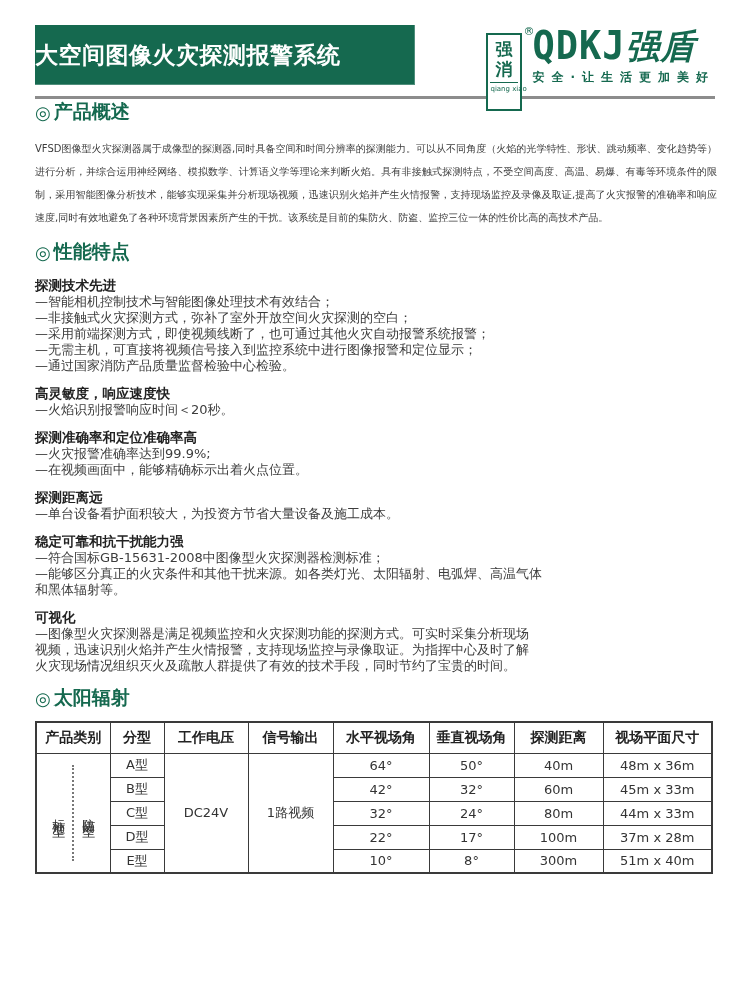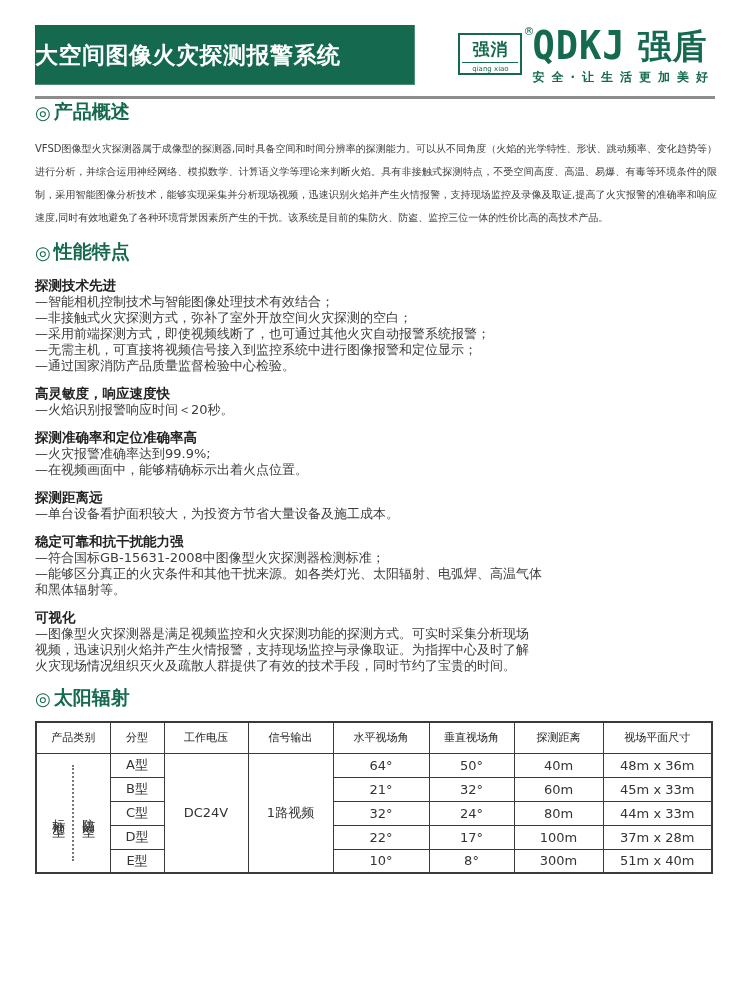--- a/index.html
+++ b/index.html
@@ -16,33 +16,33 @@
   .title-bar {
     width:380px; height:60px; background:#15694f;
     display:flex; align-items:center; 
     box-shadow: inset -1px -1px 0 rgba(255,255,255,.25);
   }
   .title-bar h1 { margin:0; color:#ffffff; font-size:23px; font-weight:bold; letter-spacing:0.5px; }
 
   .brand { display:flex; align-items:flex-start; gap:10px; margin-top:2px; }
   .seal-wrap { position:relative; margin-top:6px; }
   .seal {
-    width:64px; border:2px solid #15694f; padding:4px 2px 0; text-align:center; background:#fff;
+    width:36px; border:2px solid #15694f; padding:4px 2px 16px; text-align:center; background:#fff;
   }
   .seal .cn { color:#15694f; font-size:17px; font-weight:bold; letter-spacing:1px; line-height:20px; }
   .seal .py { color:#15694f; font-size:7px; border-top:1px solid #15694f; margin-top:3px; padding-top:2px; white-space:nowrap; }
   .reg { position:absolute; top:-8px; right:-12px; font-size:11px; color:#15694f; }
 
   .brand-right { display:flex; flex-direction:column; }
-  .brand-line { display:flex; align-items:baseline;gap:12px; }
+  .brand-line { display:flex; align-items:baseline; }
   .brand-latin {
     color:#15694f; font-weight:bold; font-size:37px; line-height:38px;
     letter-spacing:1px; transform:scaleY(1.05); font-family:"DejaVu Sans Mono","Liberation Mono",monospace;
   }
-  .brand-cn { color:#15694f; font-weight:bold; font-size:34px; line-height:38px; letter-spacing:1px; }
+  .brand-cn { color:#15694f; font-weight:bold; font-size:34px; line-height:38px; letter-spacing:1px;font-style:italic; }
   .tagline { color:#15694f; font-weight:bold; font-size:12px; letter-spacing:7px; margin-top:4px; white-space:nowrap; }
 
   .top-divider { height:3px; background:#8c8c8c; margin:8px 0 0 0; }
 
   
   h2.section { color:#15694f; font-size:19px; font-weight:bold; margin:0; display:flex; align-items:center; gap:3px; }
   h2.section .marker { font-size:18px; font-weight:normal; }
   .sec-overview { margin-top:20px; }
   .sec-features { margin-top:42px; }
   .sec-specs { margin-top:16px; }
@@ -58,21 +58,21 @@
   .feature-group { margin-bottom:11px; }
   .feature-group h3 { margin:0; font-size:13.5px; line-height:17px; color:#222; font-weight:bold; }
   .feature-group ul { margin:0; padding:0; list-style:none; }
   .feature-group li { font-size:13px; line-height:16px; color:#3c3c3c; }
   li.w516 { max-width:516px; }
   li.w503 { max-width:503px; }
 
   
   table.specs { border-collapse:collapse; width:676px; margin-top:10px; border:2px solid #3a3a3a; table-layout:fixed; }
   table.specs th, table.specs td { border:1px solid #3a3a3a; text-align:center; padding:0; }
-  table.specs th { height:31px; font-size:11px; font-weight:normal; color:#222; }
+  table.specs th { height:31px; font-size:14px; font-weight:bold; color:#222; }
   table.specs td { height:24px; font-size:13px; color:#333; }
   .col-cat{width:74px;} .col-model{width:54px;} .col-volt{width:84px;} .col-sig{width:85px;}
   .col-hfov{width:96px;} .col-vfov{width:85px;} .col-dist{width:89px;} .col-plane{width:109px;}
 
   .cat-inner { display:flex; justify-content:center; align-items:center; height:100%; }
   .vtext { writing-mode:vertical-rl; text-orientation:upright; font-size:13px; letter-spacing:3px; color:#333; }
   .cat-dots { border-left:2px dotted #777; height:96px; margin:0 5px; width:0; }
 </style>
 </head>
 <body>
@@ -202,21 +202,21 @@
       <td>A型</td>
       <td rowspan="5">DC24V</td>
       <td rowspan="5">1路视频</td>
       <td>64°</td>
       <td>50°</td>
       <td>40m</td>
       <td>48m x 36m</td>
     </tr>
     <tr>
       <td>B型</td>
-      <td>21°</td>
+      <td>42°</td>
       <td>32°</td>
       <td>60m</td>
       <td>45m x 33m</td>
     </tr>
     <tr>
       <td>C型</td>
       <td>32°</td>
       <td>24°</td>
       <td>80m</td>
       <td>44m x 33m</td>

